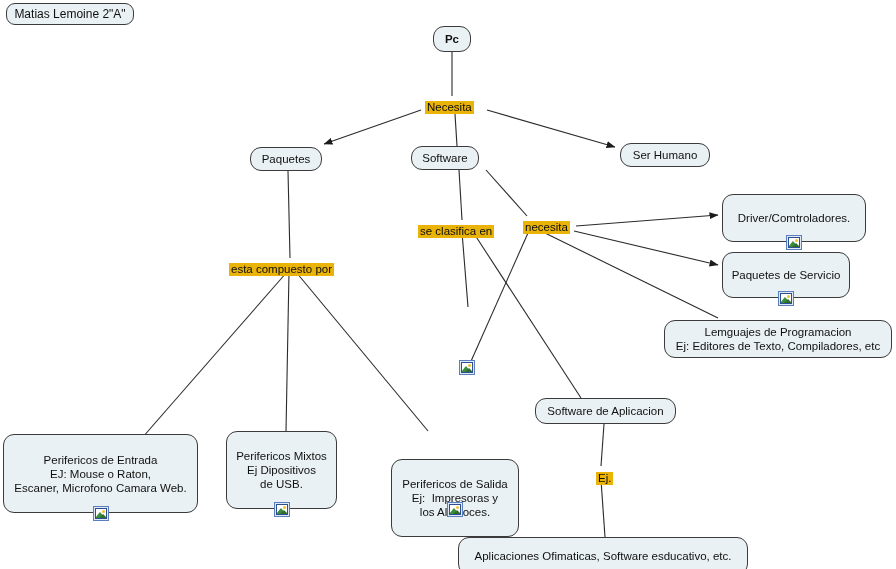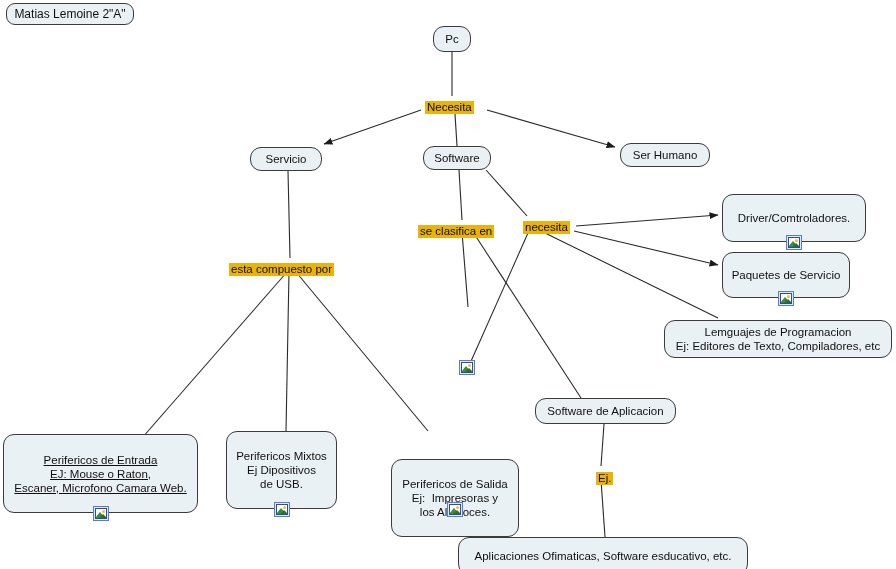--- a/index.html
+++ b/index.html
@@ -128,39 +128,39 @@
         <line x1="574" y1="231" x2="718" y2="265" stroke="#2b2b2b" stroke-width="1.1" marker-end="url(#arrowhead)"></line>
         <line x1="545" y1="233" x2="718" y2="318" stroke="#2b2b2b" stroke-width="1.1"></line>
         <line x1="528" y1="233" x2="468" y2="368" stroke="#2b2b2b" stroke-width="1.1"></line>
         <line x1="604" y1="424" x2="601" y2="466" stroke="#2b2b2b" stroke-width="1.1"></line>
         <line x1="601" y1="480" x2="605" y2="537" stroke="#2b2b2b" stroke-width="1.1"></line>
       </g>
   </svg>
 
   <div class="node titlebox" style="left: 6px; top: 3px; width: 128px; height: 22px;">Matias Lemoine 2"A"</div>
 
-  <div class="node" style="left: 433px; top: 26px; width: 38px; height: 26px;">Pc</div>
-
-  <div class="node" style="left: 250px; top: 147px; width: 72px; height: 24px;">Servicio</div>
-
-  <div class="node" style="left: 423px; top: 146px; width: 68px; height: 24px;">Software</div>
+  <div class="node" style="left: 433px; top: 26px; width: 38px; height: 26px; font-weight: bold;">Pc</div>
+
+  <div class="node" style="left: 250px; top: 147px; width: 72px; height: 24px;">Paquetes</div>
+
+  <div class="node" style="left: 411px; top: 146px; width: 68px; height: 24px;">Software</div>
 
   <div class="node" style="left: 620px; top: 143px; width: 90px; height: 24px;">Ser Humano</div>
 
   <div class="node" style="left: 722px; top: 194px; width: 144px; height: 48px;">Driver/Comtroladores.</div>
 
   <div class="node" style="left: 722px; top: 252px; width: 128px; height: 46px;">Paquetes de Servicio</div>
 
   <div class="node" style="left: 664px; top: 320px; width: 228px; height: 38px;">Lemguajes de Programacion
 Ej: Editores de Texto, Compiladores, etc</div>
 
 
   <div class="node" style="left: 535px; top: 398px; width: 141px; height: 26px;">Software de Aplicacion</div>
 
-  <div class="node" style="left: 3px; top: 434px; width: 195px; height: 79px; text-decoration: underline;">Perifericos de Entrada
+  <div class="node" style="left: 3px; top: 434px; width: 195px; height: 79px;">Perifericos de Entrada
 EJ: Mouse o Raton,
 Escaner, Microfono Camara Web.</div>
 
   <div class="node" style="left: 226px; top: 431px; width: 111px; height: 78px;">Perifericos Mixtos
 Ej Dipositivos
 de USB.</div>
 
   <div class="node" style="left: 391px; top: 431px; width: 128px; height: 78px; margin-top: 28px;">Perifericos de Salida
 Ej:  Impresoras y
 los Altavoces.</div>

